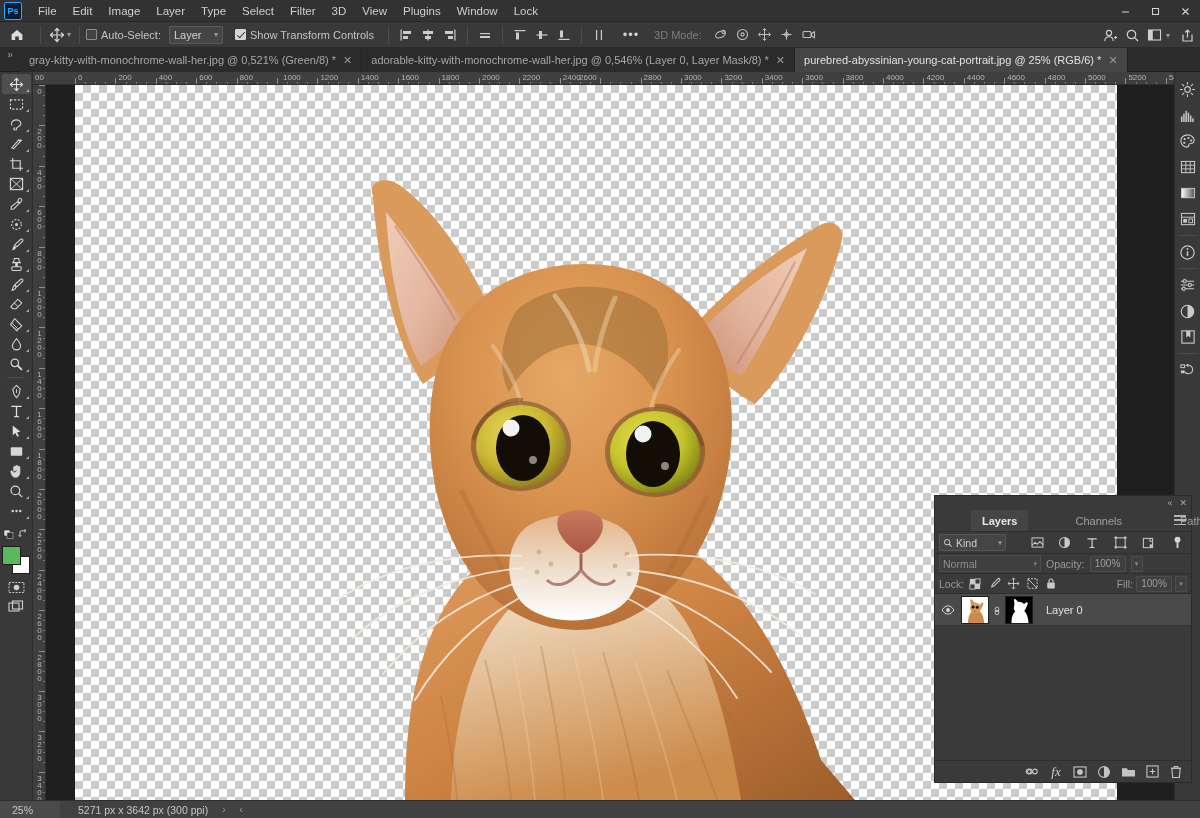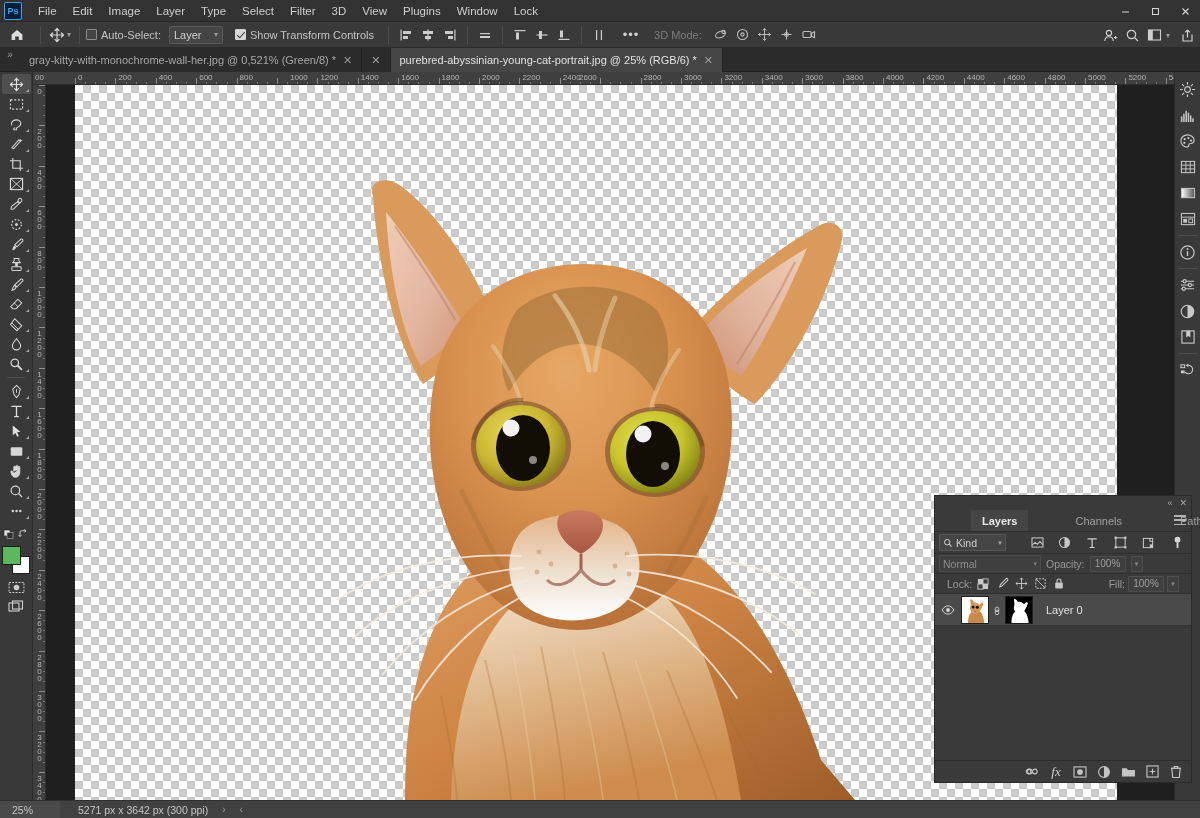--- a/index.html
+++ b/index.html
@@ -256,21 +256,21 @@
   .mini-lbl { font-size: 10.5px; color: #9a9a9a; }
   .mini-val {
     background: #3f3f3f; border: 1px solid #4d4d4d; height: 16px; width: 36px;
     display: flex; align-items: center; justify-content: center;
     font-size: 10px; color: #9e9e9e; border-radius: 1px;
   }
   .mini-chev { font-size: 7px; color: #8a8a8a; border: 1px solid #4d4d4d;
     width: 12px; height: 16px; display: flex; align-items: center;
     justify-content: center; background: #3f3f3f; }
   .lp-lock {
-    height: 20px; display: flex; align-items: center; padding: 0 12px; gap: 3px;
+    height: 20px; display: flex; align-items: center; padding: 0 4px; gap: 3px;
     border-bottom: 1px solid #2f2f2f;
   }
   .lock-i { width: 16px; height: 16px; display: flex; align-items: center;
     justify-content: center; color: #c0c0c0; }
   .lp-list { flex: 1; background: #3a3a3a; overflow: hidden; }
   .lrow {
     height: 32px; display: flex; align-items: center; gap: 3px;
     background: #4a4a4a; padding-left: 3px; border-bottom: 1px solid #333;
   }
   .l-eye { width: 20px; display: flex; align-items: center; justify-content: center; color: #cfcfcf; }
@@ -486,20 +486,21 @@
     </div>
   </div>
 
   <div class="tabbar">
     <div class="tabs-arrow">»</div>
     <div class="tab">
       <span>gray-kitty-with-monochrome-wall-her.jpg @ 0,521% (Green/8) *</span>
       <span class="x">✕</span>
     </div>
     <div class="tab">
+      <span>adorable-kitty-with-monochrome-wall-her.jpg @ 0,546% (Layer 0, Layer Mask/8) *</span>
       <span class="x">✕</span>
     </div>
     <div class="tab active">
       <span>purebred-abyssinian-young-cat-portrait.jpg @ 25% (RGB/6) *</span>
       <span class="x">✕</span>
     </div>
   </div>
 
   <div class="toolbar">
     <div class="tool sel">
@@ -676,21 +677,21 @@
       <div class="rh-lbl" style="left:166.2px">600</div>
       <div class="rtick" style="left:173.3px;top:10px;width:1px;height:3px;opacity:.7"></div>
       <div class="rtick" style="left:183.4px;top:10px;width:1px;height:3px;opacity:.7"></div>
       <div class="rtick" style="left:193.5px;top:10px;width:1px;height:3px;opacity:.7"></div>
       <div class="rtick" style="left:203.6px;top:6px;width:1px;height:7px;"></div>
       <div class="rh-lbl" style="left:206.6px">800</div>
       <div class="rtick" style="left:213.7px;top:10px;width:1px;height:3px;opacity:.7"></div>
       <div class="rtick" style="left:223.8px;top:10px;width:1px;height:3px;opacity:.7"></div>
       <div class="rtick" style="left:233.9px;top:10px;width:1px;height:3px;opacity:.7"></div>
       <div class="rtick" style="left:244.0px;top:6px;width:1px;height:7px;"></div>
-      <div class="rh-lbl" style="left:257px">1000</div>
+      <div class="rh-lbl" style="left:250px">1000</div>
       <div class="rtick" style="left:254.1px;top:10px;width:1px;height:3px;opacity:.7"></div>
       <div class="rtick" style="left:264.2px;top:10px;width:1px;height:3px;opacity:.7"></div>
       <div class="rtick" style="left:274.3px;top:10px;width:1px;height:3px;opacity:.7"></div>
       <div class="rtick" style="left:284.4px;top:6px;width:1px;height:7px;"></div>
       <div class="rh-lbl" style="left:287.4px">1200</div>
       <div class="rtick" style="left:294.5px;top:10px;width:1px;height:3px;opacity:.7"></div>
       <div class="rtick" style="left:304.6px;top:10px;width:1px;height:3px;opacity:.7"></div>
       <div class="rtick" style="left:314.7px;top:10px;width:1px;height:3px;opacity:.7"></div>
       <div class="rtick" style="left:324.8px;top:6px;width:1px;height:7px;"></div>
       <div class="rh-lbl" style="left:327.8px">1400</div>

